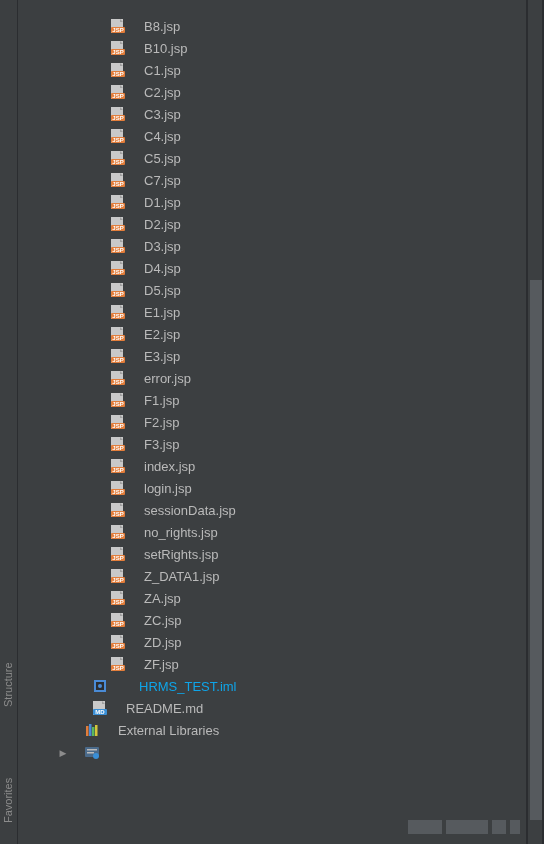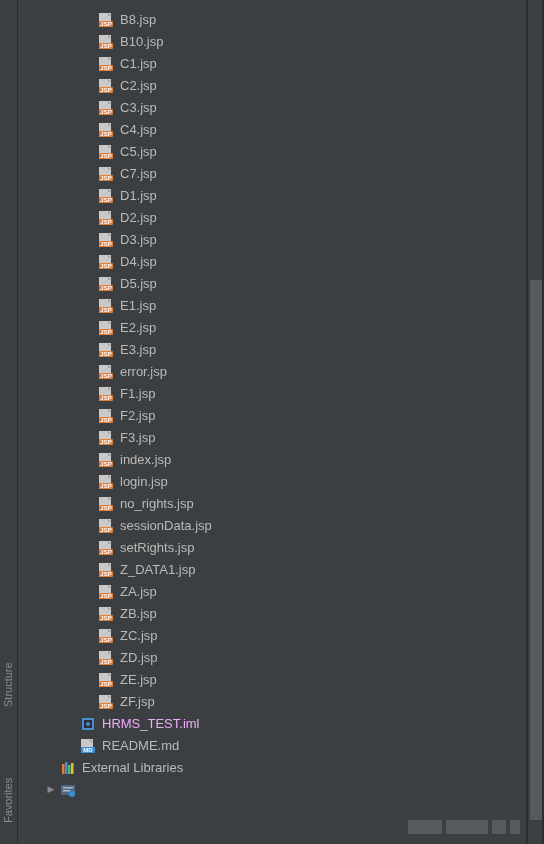--- a/index.html
+++ b/index.html
@@ -40,25 +40,26 @@
     position: absolute;
     left: 18px;
     top: 0;
     width: 508px;
     height: 844px;
     padding-top: 12px;
     background: #3c3f41;
   }
   .tree-item {
     display: flex;
-    align-items: flex-start;
+    align-items: flex-end;
     height: 22px;
     padding-left: 0;
     cursor: pointer;
     white-space: nowrap;
+    gap: 12px;
   }
   .indent { display: inline-block; height: 1px; }
   .arrow {
     width: 14px;
     height: 14px;
     display: inline-flex;
     align-items: center;
     justify-content: center;
     color: #8c8c8c;
     font-size: 9px;
@@ -70,21 +71,21 @@
     display: inline-flex;
     align-items: center;
     justify-content: center;
     margin-right: 6px;
     flex-shrink: 0;
   }
   .jsp-icon svg, .iml-icon svg, .md-icon svg, .lib-icon svg, .scratch-icon svg {
     width: 16px; height: 16px;
   }
   .label { color: #bababa; }
-  .label.highlighted { color: #f0abfc; }
+  .label.highlighted { color: #0ea5e9; margin-left: 13px; }
   .scrollbar {
     position: absolute;
     right: 2px;
     top: 0;
     width: 14px;
     height: 844px;
     background: #3c3f41;
   }
   .scrollbar-thumb {
     position: absolute;
@@ -412,46 +413,46 @@
       <span class="indent" style="width: 80px;"></span>
       <span class="file-icon jsp-icon">
         <svg viewBox="0 0 16 16">
           <rect x="1" y="1" width="12" height="14" fill="#c9c9c9"></rect>
           <rect x="3" y="1" width="10" height="3" fill="#c9c9c9"></rect>
           <polygon points="10,1 13,4 10,4" fill="#a0a0a0"></polygon>
           <rect x="1" y="9" width="14" height="6" rx="1" fill="#e27d3a"></rect>
           <text x="8" y="14" font-size="6" fill="#fff" text-anchor="middle" font-family="Arial" font-weight="bold">JSP</text>
         </svg>
       </span>
+      <span class="label">sessionData.jsp</span>
+    </div>
+    <div class="tree-item">
+      <span class="indent" style="width: 80px;"></span>
+      <span class="file-icon jsp-icon">
+        <svg viewBox="0 0 16 16">
+          <rect x="1" y="1" width="12" height="14" fill="#c9c9c9"></rect>
+          <rect x="3" y="1" width="10" height="3" fill="#c9c9c9"></rect>
+          <polygon points="10,1 13,4 10,4" fill="#a0a0a0"></polygon>
+          <rect x="1" y="9" width="14" height="6" rx="1" fill="#e27d3a"></rect>
+          <text x="8" y="14" font-size="6" fill="#fff" text-anchor="middle" font-family="Arial" font-weight="bold">JSP</text>
+        </svg>
+      </span>
       <span class="label">no_rights.jsp</span>
     </div>
     <div class="tree-item">
       <span class="indent" style="width: 80px;"></span>
       <span class="file-icon jsp-icon">
         <svg viewBox="0 0 16 16">
           <rect x="1" y="1" width="12" height="14" fill="#c9c9c9"></rect>
           <rect x="3" y="1" width="10" height="3" fill="#c9c9c9"></rect>
           <polygon points="10,1 13,4 10,4" fill="#a0a0a0"></polygon>
           <rect x="1" y="9" width="14" height="6" rx="1" fill="#e27d3a"></rect>
           <text x="8" y="14" font-size="6" fill="#fff" text-anchor="middle" font-family="Arial" font-weight="bold">JSP</text>
         </svg>
       </span>
-      <span class="label">sessionData.jsp</span>
-    </div>
-    <div class="tree-item">
-      <span class="indent" style="width: 80px;"></span>
-      <span class="file-icon jsp-icon">
-        <svg viewBox="0 0 16 16">
-          <rect x="1" y="1" width="12" height="14" fill="#c9c9c9"></rect>
-          <rect x="3" y="1" width="10" height="3" fill="#c9c9c9"></rect>
-          <polygon points="10,1 13,4 10,4" fill="#a0a0a0"></polygon>
-          <rect x="1" y="9" width="14" height="6" rx="1" fill="#e27d3a"></rect>
-          <text x="8" y="14" font-size="6" fill="#fff" text-anchor="middle" font-family="Arial" font-weight="bold">JSP</text>
-        </svg>
-      </span>
       <span class="label">setRights.jsp</span>
     </div>
     <div class="tree-item">
       <span class="indent" style="width: 80px;"></span>
       <span class="file-icon jsp-icon">
         <svg viewBox="0 0 16 16">
           <rect x="1" y="1" width="12" height="14" fill="#c9c9c9"></rect>
           <rect x="3" y="1" width="10" height="3" fill="#c9c9c9"></rect>
           <polygon points="10,1 13,4 10,4" fill="#a0a0a0"></polygon>
           <rect x="1" y="9" width="14" height="6" rx="1" fill="#e27d3a"></rect>
@@ -477,60 +478,34 @@
       <span class="indent" style="width: 80px;"></span>
       <span class="file-icon jsp-icon">
         <svg viewBox="0 0 16 16">
           <rect x="1" y="1" width="12" height="14" fill="#c9c9c9"></rect>
           <rect x="3" y="1" width="10" height="3" fill="#c9c9c9"></rect>
           <polygon points="10,1 13,4 10,4" fill="#a0a0a0"></polygon>
           <rect x="1" y="9" width="14" height="6" rx="1" fill="#e27d3a"></rect>
           <text x="8" y="14" font-size="6" fill="#fff" text-anchor="middle" font-family="Arial" font-weight="bold">JSP</text>
         </svg>
       </span>
-      <span class="label">ZB.jsp</span>
-    </div>
-    <div class="tree-item">
-      <span class="indent" style="width: 80px;"></span>
-      <span class="file-icon jsp-icon">
-        <svg viewBox="0 0 16 16">
-          <rect x="1" y="1" width="12" height="14" fill="#c9c9c9"></rect>
-          <rect x="3" y="1" width="10" height="3" fill="#c9c9c9"></rect>
-          <polygon points="10,1 13,4 10,4" fill="#a0a0a0"></polygon>
-          <rect x="1" y="9" width="14" height="6" rx="1" fill="#e27d3a"></rect>
-          <text x="8" y="14" font-size="6" fill="#fff" text-anchor="middle" font-family="Arial" font-weight="bold">JSP</text>
-        </svg>
-      </span>
       <span class="label">ZC.jsp</span>
     </div>
     <div class="tree-item">
       <span class="indent" style="width: 80px;"></span>
       <span class="file-icon jsp-icon">
         <svg viewBox="0 0 16 16">
           <rect x="1" y="1" width="12" height="14" fill="#c9c9c9"></rect>
           <rect x="3" y="1" width="10" height="3" fill="#c9c9c9"></rect>
           <polygon points="10,1 13,4 10,4" fill="#a0a0a0"></polygon>
           <rect x="1" y="9" width="14" height="6" rx="1" fill="#e27d3a"></rect>
           <text x="8" y="14" font-size="6" fill="#fff" text-anchor="middle" font-family="Arial" font-weight="bold">JSP</text>
         </svg>
       </span>
       <span class="label">ZD.jsp</span>
-    </div>
-    <div class="tree-item">
-      <span class="indent" style="width: 80px;"></span>
-      <span class="file-icon jsp-icon">
-        <svg viewBox="0 0 16 16">
-          <rect x="1" y="1" width="12" height="14" fill="#c9c9c9"></rect>
-          <rect x="3" y="1" width="10" height="3" fill="#c9c9c9"></rect>
-          <polygon points="10,1 13,4 10,4" fill="#a0a0a0"></polygon>
-          <rect x="1" y="9" width="14" height="6" rx="1" fill="#e27d3a"></rect>
-          <text x="8" y="14" font-size="6" fill="#fff" text-anchor="middle" font-family="Arial" font-weight="bold">JSP</text>
-        </svg>
-      </span>
-      <span class="label">ZE.jsp</span>
     </div>
     <div class="tree-item">
       <span class="indent" style="width: 80px;"></span>
       <span class="file-icon jsp-icon">
         <svg viewBox="0 0 16 16">
           <rect x="1" y="1" width="12" height="14" fill="#c9c9c9"></rect>
           <rect x="3" y="1" width="10" height="3" fill="#c9c9c9"></rect>
           <polygon points="10,1 13,4 10,4" fill="#a0a0a0"></polygon>
           <rect x="1" y="9" width="14" height="6" rx="1" fill="#e27d3a"></rect>
           <text x="8" y="14" font-size="6" fill="#fff" text-anchor="middle" font-family="Arial" font-weight="bold">JSP</text>

